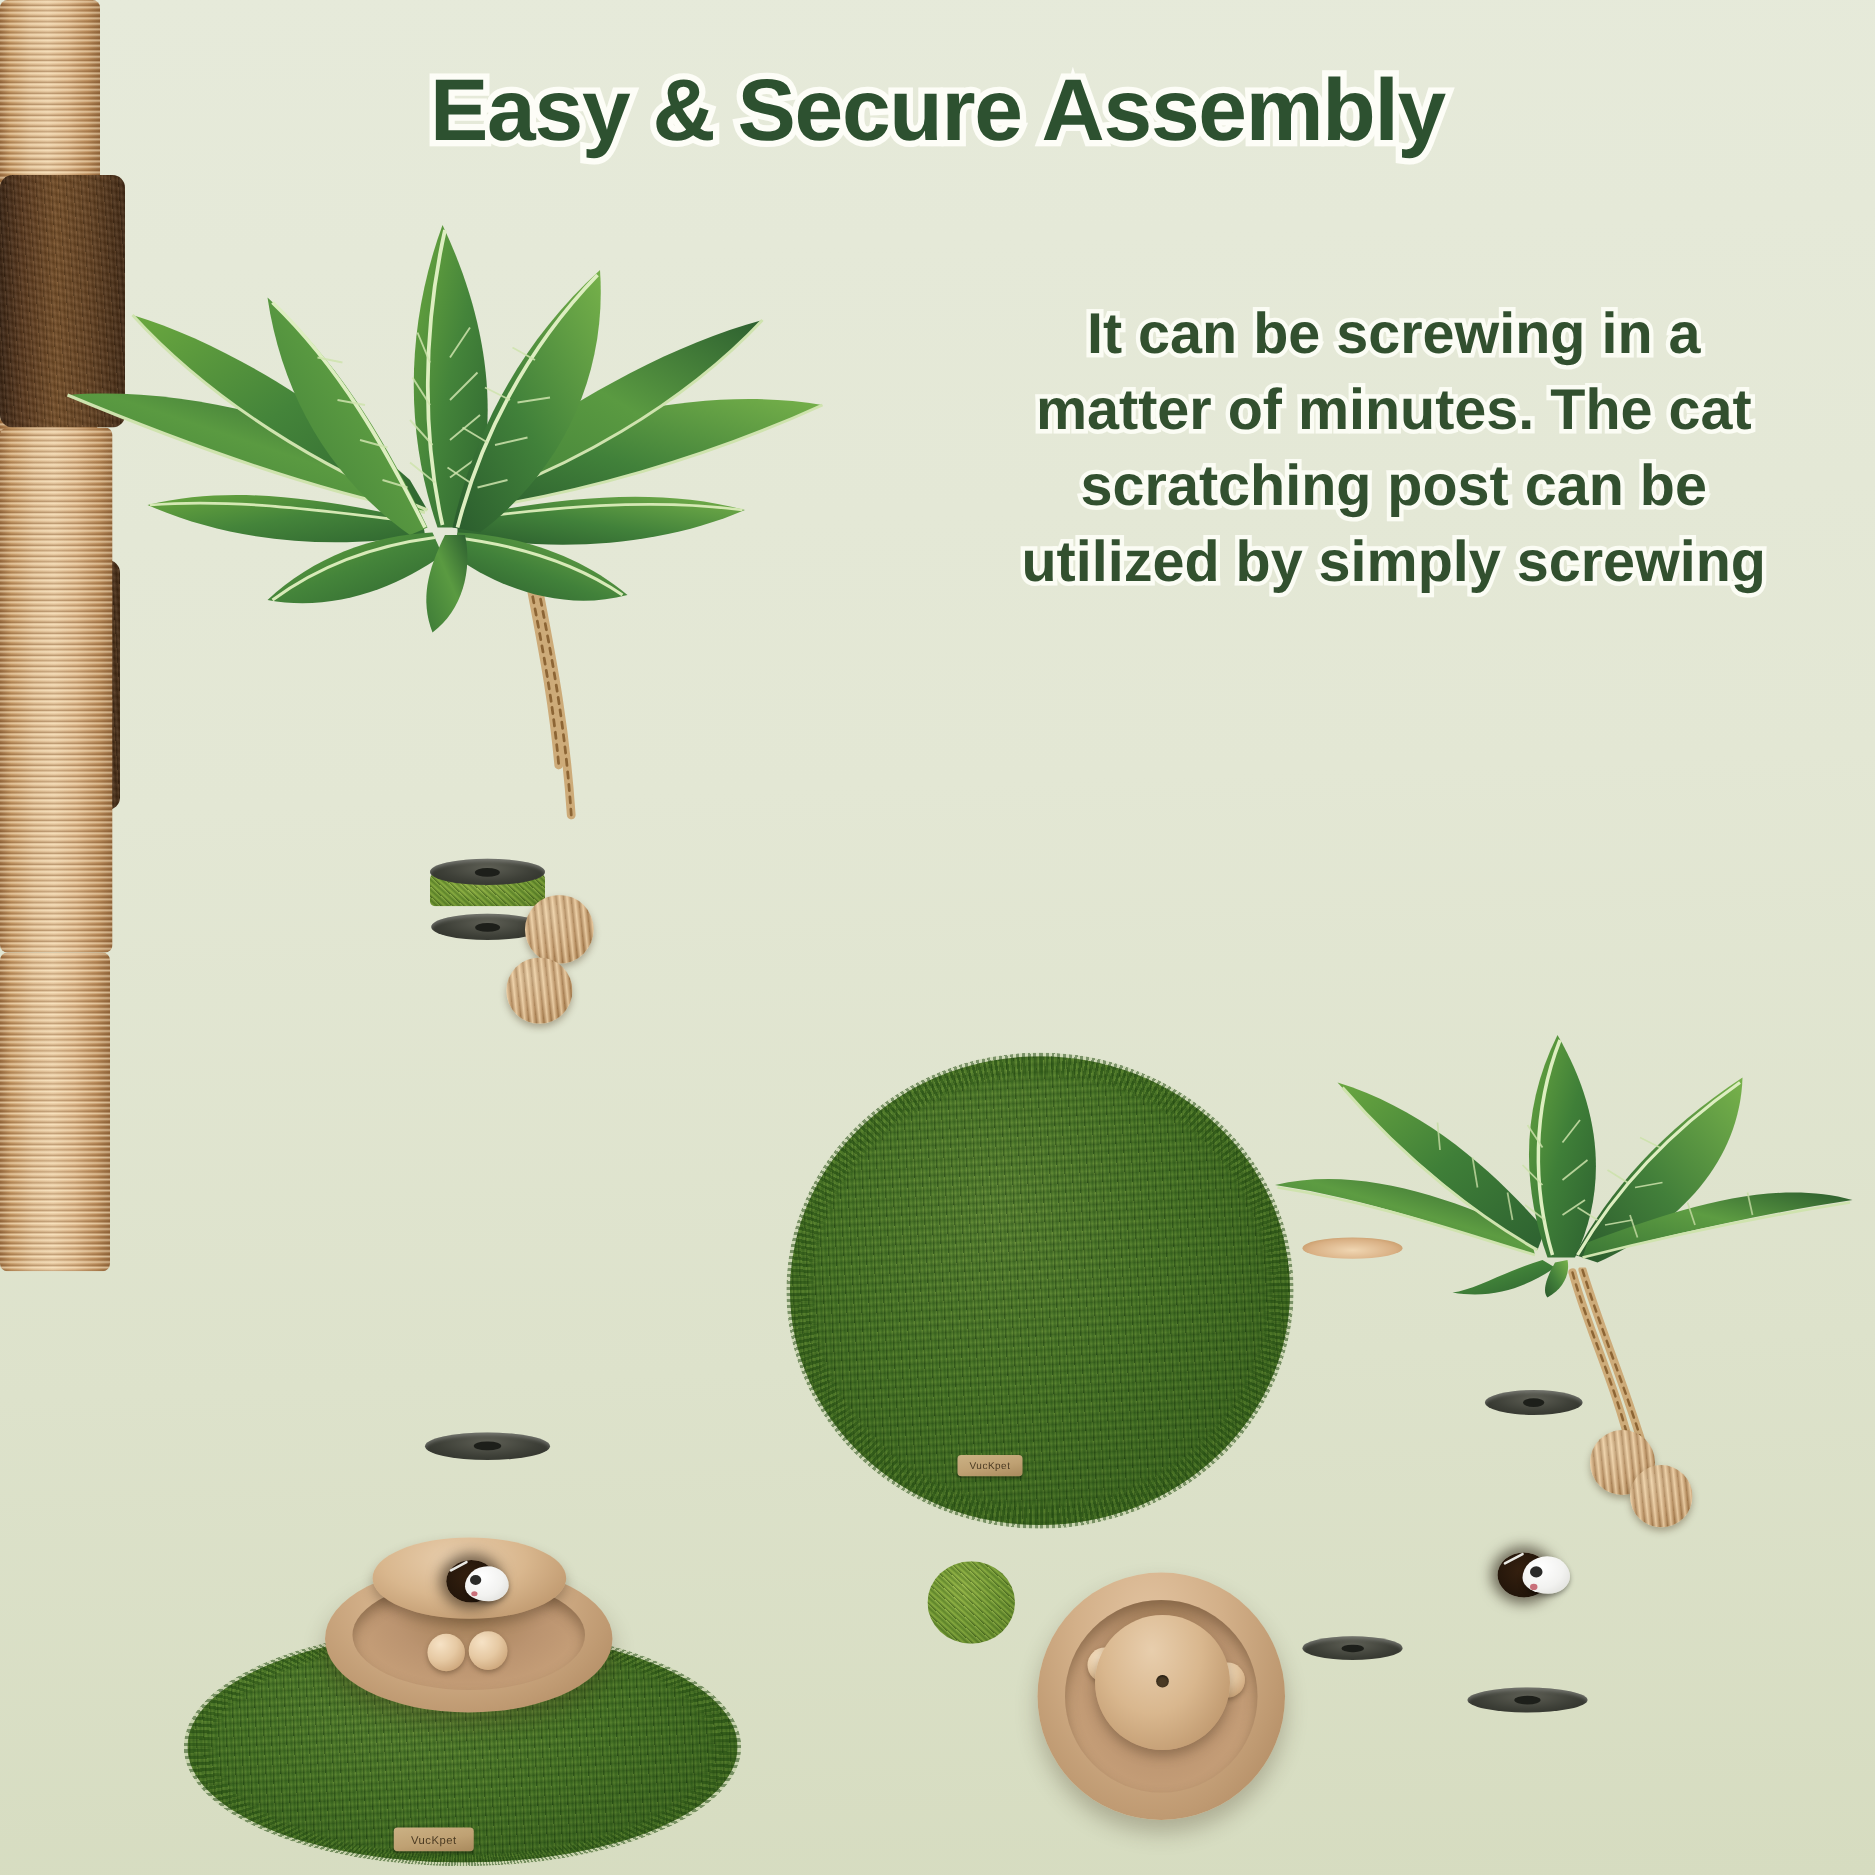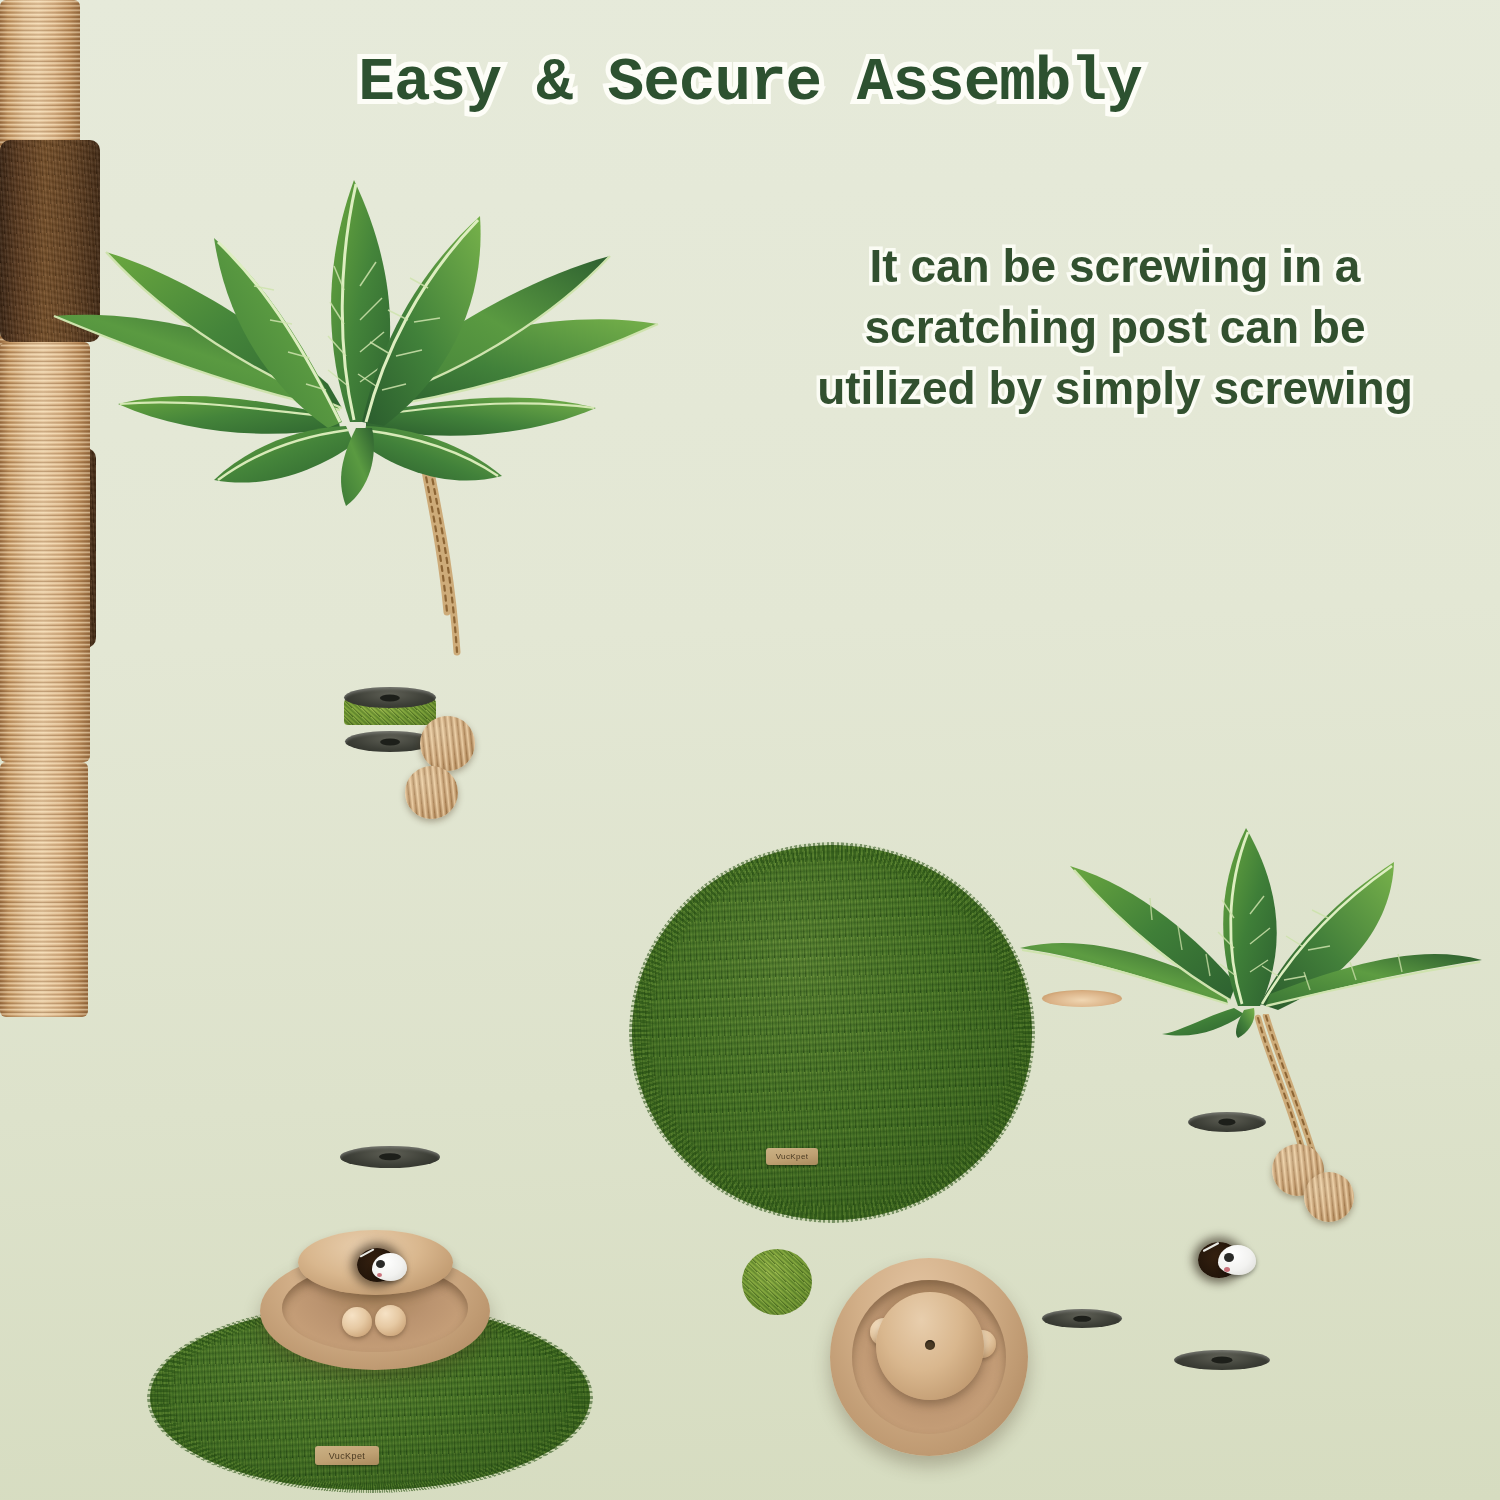--- a/index.html
+++ b/index.html
@@ -14,26 +14,25 @@
     position:absolute; inset:0;
     width:1500px; height:1500px;
     background:linear-gradient(178deg,#e6eada 0%,#e3e7d4 42%,#dde2cb 72%,#d6dcc0 100%);
     overflow:hidden;
   }
 
   
   .headline{
     position:absolute; left:0; top:48px; width:1500px;
     text-align:center;
-    font-size:61px; font-weight:bold; letter-spacing:-1px;
+    font-size:70px; font-weight:bold; letter-spacing:-1px;
     color:#2d5130;
     -webkit-text-stroke:10px #fdfdf7;
     paint-order:stroke fill;
     white-space:nowrap;
-    font-family:Liberation Mono, monospace;
   }
   .body-copy{
     position:absolute; left:745px; top:236px; width:740px;
     text-align:center;
     font-size:46px; line-height:61px; font-weight:bold;
     color:#32502f;
     -webkit-text-stroke:7px #fbfcf4;
     paint-order:stroke fill;
   }
   .body-copy span{ display:block; }
@@ -128,20 +127,21 @@
   }
   .brandtag{
     position:absolute;
     background:linear-gradient(170deg,#cbb184 0%,#bfa173 55%,#a98a5d 100%);
     border-radius:3px;
     box-shadow:0 1px 2px rgba(0,0,0,.4);
     display:flex; align-items:center; justify-content:center;
     font-size:9px; color:#4a3a22; letter-spacing:.4px;
     font-family:"Liberation Sans", sans-serif;
     overflow:hidden;
+    margin-top:16px;
   }
 
   
   .base-outer{
     position:absolute;
     background:
       radial-gradient(ellipse at 45% 22%, #e2c3a0 0%, #d3b089 38%, #bf9a72 70%, #a8815a 100%);
     border-radius:50%;
     box-shadow:0 10px 18px rgba(60,45,25,.28);
   }
@@ -195,20 +195,21 @@
 </style>
 </head>
 <body>
 
 <div id="stage">
 
   <div class="headline">Easy &amp; Secure Assembly</div>
 
   <div class="body-copy">
     <span>It can be screwing in a</span>
+    <span>matter of minutes. The cat</span>
     <span>scratching post can be</span>
     <span>utilized by simply screwing</span>
   </div>
 
   <div class="part" style="left:0px; top:140px; width:700px; height:1360px;">
 
     <div class="part turf" style="left:150px; top:1165px; width:440px; height:185px;">
       <div class="turf-rim"></div>
     </div>
     <div class="brandtag" style="left:315px; top:1306px; width:64px; height:19px; font-size:9px;">VucKpet</div>

